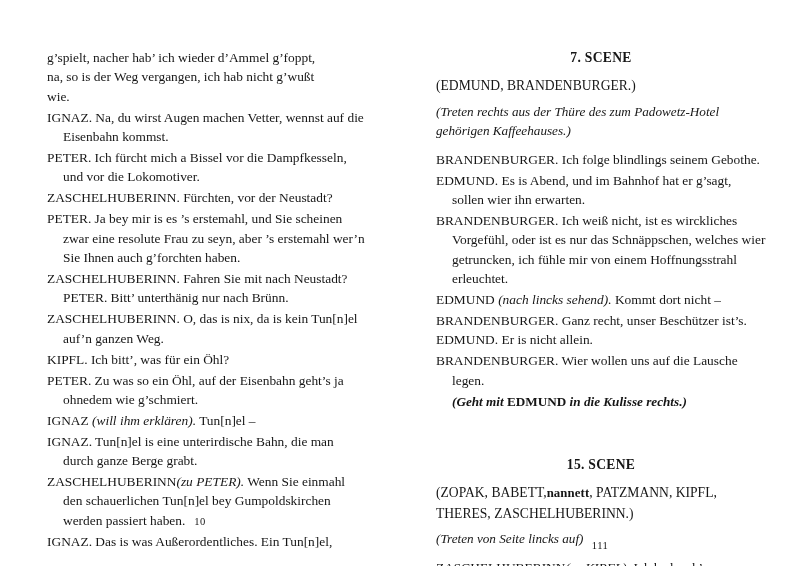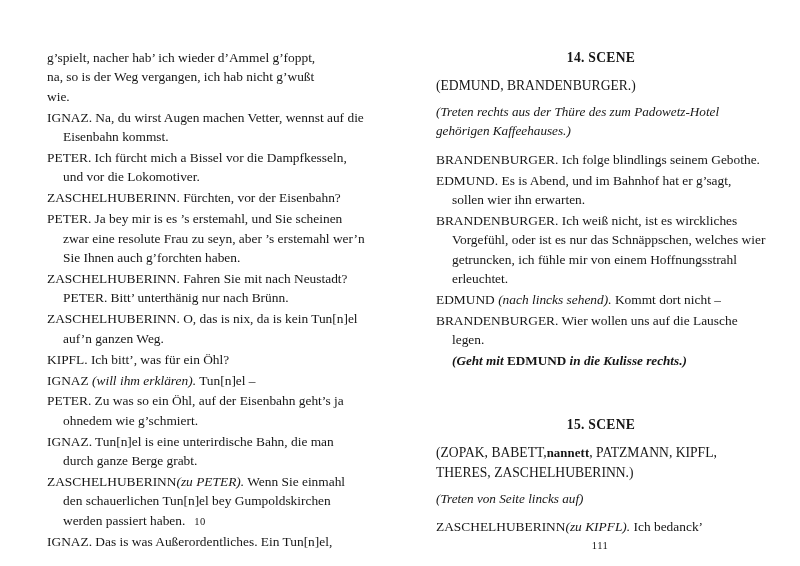--- a/index.html
+++ b/index.html
@@ -123,67 +123,68 @@
     <div class="textblock">
 
       <p class="speech flush">
         <span>g’spielt, nacher hab’ ich wieder d’Ammel g’foppt,</span><br>
         <span>na, so is der Weg vergangen, ich hab nicht g’wußt</span><br>
         <span>wie.</span>
       </p>
 
       <p class="speech">IGNAZ. Na, du wirst Augen machen Vetter, wennst auf die Eisenbahn kommst.</p>
       <p class="speech">PETER. Ich fürcht mich a Bissel vor die Dampfkesseln, und vor die Lokomotiver.</p>
-      <p class="speech flush">ZASCHELHUBERINN. Fürchten, vor der Eisenbahn?</p>
+      <p class="speech flush">ZASCHELHUBERINN. Fürchten, vor der Neustadt?</p>
       <p class="speech">PETER. Ja bey mir is es ’s erstemahl, und Sie scheinen zwar eine resolute Frau zu seyn, aber ’s erstemahl wer’n Sie Ihnen auch g’forchten haben.</p>
       <p class="speech">ZASCHELHUBERINN. Fahren Sie mit nach Neustadt? PETER. Bitt’ unterthänig nur nach Brünn.</p>
       <p class="speech">ZASCHELHUBERINN. O, das is nix, da is kein Tun[n]el auf’n ganzen Weg.</p>
       <p class="speech">KIPFL. Ich bitt’, was für ein Öhl?</p>
 
+      <p class="speech">PETER. Zu was so ein Öhl, auf der Eisenbahn geht’s ja ohnedem wie g’schmiert.</p>
+
       <p class="speech">
         <span>IGNAZ</span>
         <i class="dir">(will ihm erklären).</i>
         <span>Tun[n]el –</span>
       </p>
-
-      <p class="speech">PETER. Zu was so ein Öhl, auf der Eisenbahn geht’s ja ohnedem wie g’schmiert.</p>
       <p class="speech">IGNAZ. Tun[n]el is eine unterirdische Bahn, die man durch ganze Berge grabt.</p>
 
       <p class="speech">
         <span>ZASCHELHUBERINN</span><i class="dir">(zu PETER).</i>
         <span>Wenn Sie einmahl den schauerlichen Tun[n]el bey Gumpoldskirchen werden passiert haben.</span>
       </p>
 
       <p class="speech flush">IGNAZ. Das is was Außerordentliches. Ein Tun[n]el,</p>
     </div>
 
     <div class="folio">10</div>
   </div>
 
   <div class="gutter"></div>
 
   <div class="page page-right">
     <div class="textblock">
 
-      <h2 class="scene-heading">14. SCENE</h2>
+      <h2 class="scene-heading">7. SCENE</h2>
 
       <p class="cast">(EDMUND, BRANDENBURGER.)</p>
 
       <p class="stage gap-below">(Treten rechts aus der Thüre des zum Padowetz-Hotel gehörigen Kaffeehauses.)</p>
 
       <p class="speech">BRANDENBURGER. Ich folge blindlings seinem Gebothe.</p>
       <p class="speech">EDMUND. Es is Abend, und im Bahnhof hat er g’sagt, sollen wier ihn erwarten.</p>
       <p class="speech">BRANDENBURGER. Ich weiß nicht, ist es wirckliches Vorgefühl, oder ist es nur das Schnäppschen, welches wier getruncken, ich fühle mir von einem Hoffnungsstrahl erleuchtet.</p>
 
       <p class="speech flush">
         <span>EDMUND</span>
         <i class="dir">(nach lincks sehend).</i>
         <span>Kommt dort nicht –</span>
       </p>
 
+      <p class="speech flush">BRANDENBURGER. Ganz recht, unser Beschützer ist’s. EDMUND. Er is nicht allein.</p>
       <p class="speech">BRANDENBURGER. Wier wollen uns auf die Lausche legen.</p>
 
       <p class="stage indented">
         <span>(Geht mit</span>
         <span class="rom">EDMUND</span>
         <span>in die Kulisse rechts.)</span>
       </p>
 
       <h2 class="scene-heading spaced-top">15. SCENE</h2>
 

